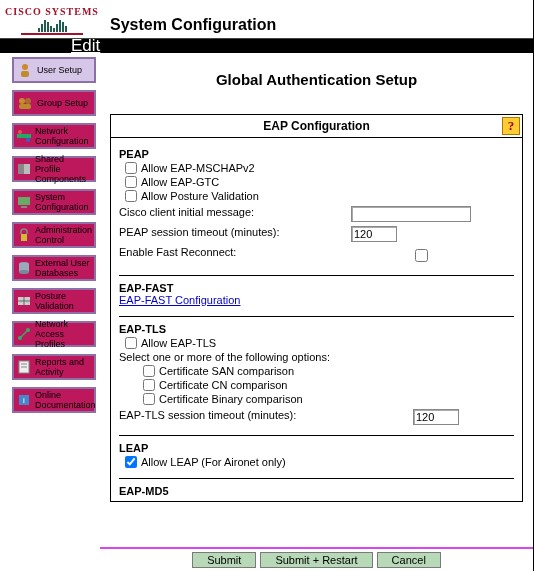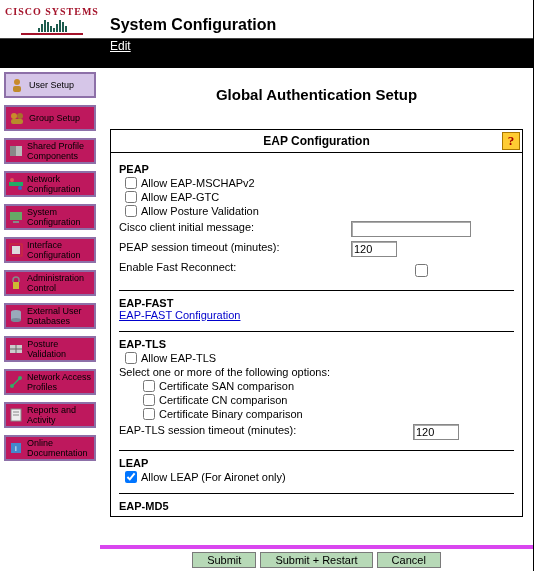--- a/index.html
+++ b/index.html
@@ -65,35 +65,35 @@
   .page-title {
     font-family: Verdana, Arial, sans-serif;
     font-weight: bold;
     font-size: 16px;
     margin-left: 6px;
     margin-bottom: 4px;
   }
   .edit-bar {
     background: #000000;
     color: #ffffff;
-    height: 29px;
+    height: 14px;
     line-height: 14px;
-    font-size: 12px;
-    padding-left: 110px;
+    font-size: 17px;
+    padding-left: 71px;
     text-decoration: underline;
   }
   .body-row {
     display: flex;
     flex: 1 1 auto;
     min-height: 0;
   }
   .sidebar {
     width: 100px;
     background: #ffffff;
-    padding: 4px 4px 0 4px;
+    padding: 4px 4px 0 12px;
     box-sizing: border-box;
     display: flex;
     flex-direction: column;
     gap: 7px;
   }
   .nav-btn {
     display: flex;
     align-items: center;
     height: 26px;
     border: 2px solid #8d70a8;
@@ -207,21 +207,21 @@
     text-decoration: underline;
     cursor: pointer;
   }
   hr.sep {
     border: none;
     border-top: 1px solid #000;
     margin: 10px 0 4px 0;
   }
   .bottom-bar {
     height: 22px;
-    border-top: 4px solid #d946ef;
+    border-top: 2px solid #d946ef;
     display: flex;
     align-items: center;
     justify-content: center;
     gap: 4px;
     background: #fff;
   }
   .action-btn {
     background: #b7d9b7;
     border: 1px solid #7a7a7a;
     padding: 1px 14px;
@@ -278,57 +278,48 @@
               <circle cx="11" cy="6" r="3" fill="#a8702b"></circle>
               <rect x="2" y="9" width="12" height="5" rx="2" fill="#b88b2b"></rect>
             </svg>
         </span>
         <span class="nav-label">Group Setup</span>
       </div>
 
       <div class="nav-btn">
         <span class="nav-icon">
           <svg width="16" height="16">
-              <rect x="2" y="3" width="6" height="10" fill="#888"></rect>
-              <rect x="8" y="3" width="6" height="10" fill="#bbb"></rect>
-            </svg>
-        </span>
-        <span class="nav-label">Shared Profile Components</span>
-      </div>
-
-      <div class="nav-btn">
-        <span class="nav-icon">
-          <svg width="16" height="16">
               <rect x="1" y="6" width="14" height="4" fill="#2a6"></rect>
               <circle cx="4" cy="4" r="2" fill="#d55"></circle>
               <circle cx="12" cy="12" r="2" fill="#36c"></circle>
             </svg>
         </span>
         <span class="nav-label">Network Configuration</span>
       </div>
 
       <div class="nav-btn">
         <span class="nav-icon">
           <svg width="16" height="16">
+              <rect x="2" y="3" width="6" height="10" fill="#888"></rect>
+              <rect x="8" y="3" width="6" height="10" fill="#bbb"></rect>
+            </svg>
+        </span>
+        <span class="nav-label">Shared Profile Components</span>
+      </div>
+
+      <div class="nav-btn">
+        <span class="nav-icon">
+          <svg width="16" height="16">
               <rect x="2" y="3" width="12" height="8" fill="#6a6"></rect>
               <rect x="5" y="12" width="6" height="2" fill="#888"></rect>
             </svg>
         </span>
         <span class="nav-label">System Configuration</span>
       </div>
 
-      <div class="nav-btn">
-        <span class="nav-icon">
-          <svg width="16" height="16">
-              <rect x="2" y="2" width="12" height="12" fill="none" stroke="#c33" stroke-width="1"></rect>
-              <rect x="4" y="4" width="8" height="8" fill="#ddd"></rect>
-            </svg>
-        </span>
-        <span class="nav-label">Interface Configuration</span>
-      </div>
 
       <div class="nav-btn">
         <span class="nav-icon">
           <svg width="16" height="16">
               <rect x="5" y="7" width="6" height="7" fill="#cb3"></rect>
               <path d="M5 7 v-2 a3 3 0 0 1 6 0 v2" fill="none" stroke="#888" stroke-width="1.5"></path>
             </svg>
         </span>
         <span class="nav-label">Administration Control</span>
       </div>

